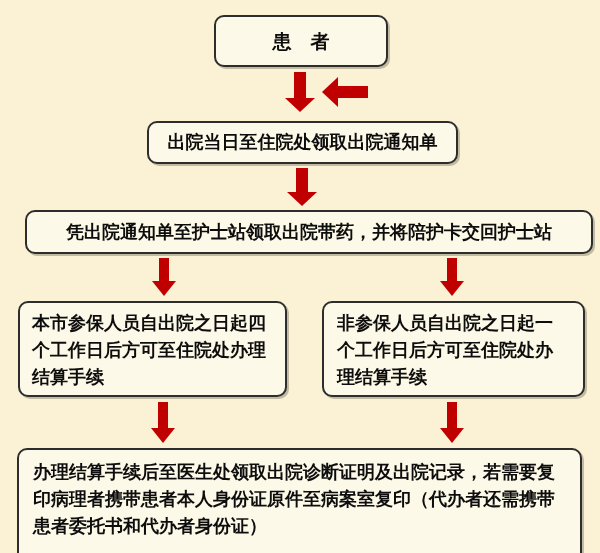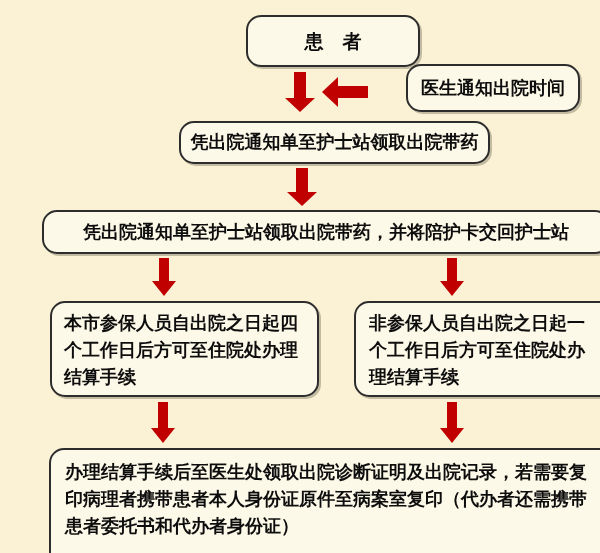--- a/index.html
+++ b/index.html
@@ -11,36 +11,35 @@
     font-family: "Liberation Sans", sans-serif;
     font-weight: bold;
     color: #0d0d0d;
     overflow: hidden;
   }
   .node {
     position: absolute;
     box-sizing: border-box;
     background: #fdf9e8;
     border: 2px solid #2d2d2d;
-    border-radius: 15px;
+    border-radius: 10px;
     box-shadow: 2px 2px 0 rgba(50,45,30,0.28);
     font-size: 18px;
     line-height: 27px;
-    margin-left: 32px;
   }
   .node.center {
     display: flex;
     align-items: center;
     justify-content: center;
     text-align: center;
   }
   #n-patient { left:214px; top:15px;  width:174px; height:52px; font-size:19px; }
   #n-doctor  { left:374px; top:64px;  width:174px; height:48px; }
   #n-notice  { left:147px; top:121px; width:311px; height:43px; }
-  #n-nurse   { left:10px;  top:210px; width:568px; height:44px; }
+  #n-nurse   { left:25px;  top:210px; width:568px; height:44px; }
   #n-local   { left:18px;  top:301px; width:269px; height:96px; padding:7px 12px; }
   #n-non     { left:322px; top:301px; width:263px; height:96px; padding:7px 13px; }
   #n-final   { left:17px;  top:448px; width:565px; height:120px; padding:9px 14px; }
 
   
   .arrow-v {
     position: absolute;
     display: flex;
     flex-direction: column;
     align-items: center;
@@ -79,23 +78,22 @@
   <div class="arrow-v big" id="a-patient-down">
     <div class="shaft"></div>
     <div class="head"></div>
   </div>
 
   <div class="arrow-h" id="a-doctor-left">
     <div class="head"></div>
     <div class="shaft"></div>
   </div>
 
-  <div class="node center" id="n-doctor">医生通知出院时间</div>
 
-  <div class="node center" id="n-notice">凭出院通知单至护士站领取出院带药</div>
+  <div class="node center" id="n-notice">出院当日至住院处领取出院通知单</div>
 
   <div class="arrow-v big" id="a-notice-down">
     <div class="shaft"></div>
     <div class="head"></div>
   </div>
 
   <div class="node center" id="n-nurse">凭出院通知单至护士站领取出院带药，并将陪护卡交回护士站</div>
 
   <div class="arrow-v small" id="a-left-1">
     <div class="shaft"></div>

